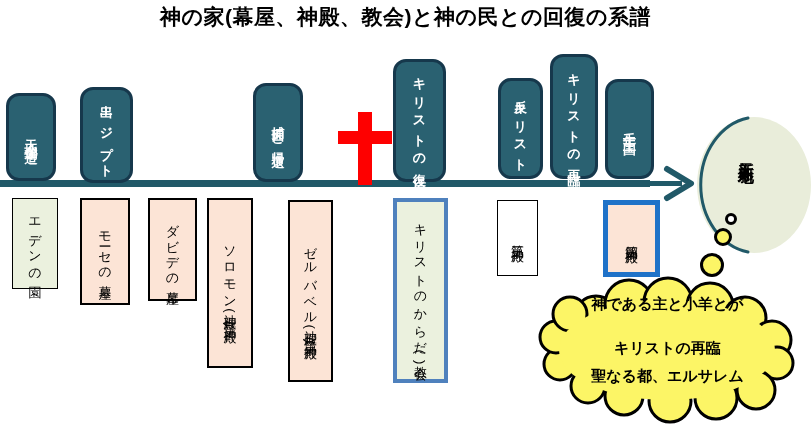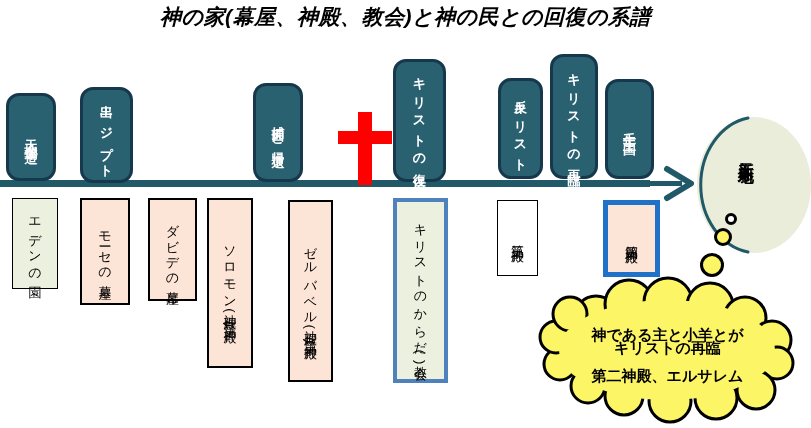--- a/index.html
+++ b/index.html
@@ -2,21 +2,21 @@
 <html lang="ja"><head>
 <meta charset="utf-8">
 <style>
   html,body{margin:0;padding:0;background:#fff;}
   #canvas{
     position:relative;width:811px;height:428px;background:#fff;overflow:hidden;
     font-family:"Liberation Sans","DejaVu Sans",sans-serif;
   }
   .title{
     position:absolute;left:0;top:3px;width:811px;text-align:center;
-    font-size:21px;font-weight:bold;color:#000;letter-spacing:0.5px;font-style:italic;
+    font-size:21px;font-weight:bold;color:#000;letter-spacing:0.5px;
   }
   
   .event-box{
     position:absolute;z-index:3;background:#2a6171;border:3px solid #16384c;
     border-radius:13px;display:flex;align-items:center;justify-content:center;
     box-sizing:border-box;
   }
   .event-box .vtext{
     writing-mode:vertical-rl;color:#fff;font-weight:bold;font-size:13px;
     line-height:1;letter-spacing:4px;white-space:nowrap;
@@ -55,21 +55,21 @@
   .dot-1{left:725px;top:213px;width:12px;height:12px;background:#fff;}
   .dot-2{left:714px;top:228px;width:18px;height:18px;background:#fcf566;}
   .dot-3{left:700px;top:253px;width:24px;height:24px;background:#fcf566;}
   
   .deco{position:absolute;left:0;top:0;z-index:2;pointer-events:none;}
   
   .cloud-line{
     position:absolute;left:545px;width:245px;text-align:center;z-index:5;
     font-size:15px;font-weight:bold;color:#000;white-space:nowrap;
   }
-  .cloud-line-1{top:326px;}
+  .cloud-line-1{top:295px;}
   .cloud-line-2{top:339px;}
   .cloud-line-3{top:367px;}
 </style>
 </head>
 <body>
 
 <div id="canvas">
 
   <div class="title">神の家(幕屋、神殿、教会)と神の民との回復の系譜</div>
 
@@ -158,15 +158,15 @@
 
   <div class="terminus-oval"></div>
   <div class="terminus-label">新天新地</div>
 
   <div class="dot dot-1"></div>
   <div class="dot dot-2"></div>
   <div class="dot dot-3"></div>
 
   <div class="cloud-line cloud-line-1">神である主と小羊とが</div>
   <div class="cloud-line cloud-line-2">キリストの再臨</div>
-  <div class="cloud-line cloud-line-3">第二神殿、エルサレム</div>
+  <div class="cloud-line cloud-line-3">聖なる都、エルサレム</div>
 
 </div>
 
 </body></html>

